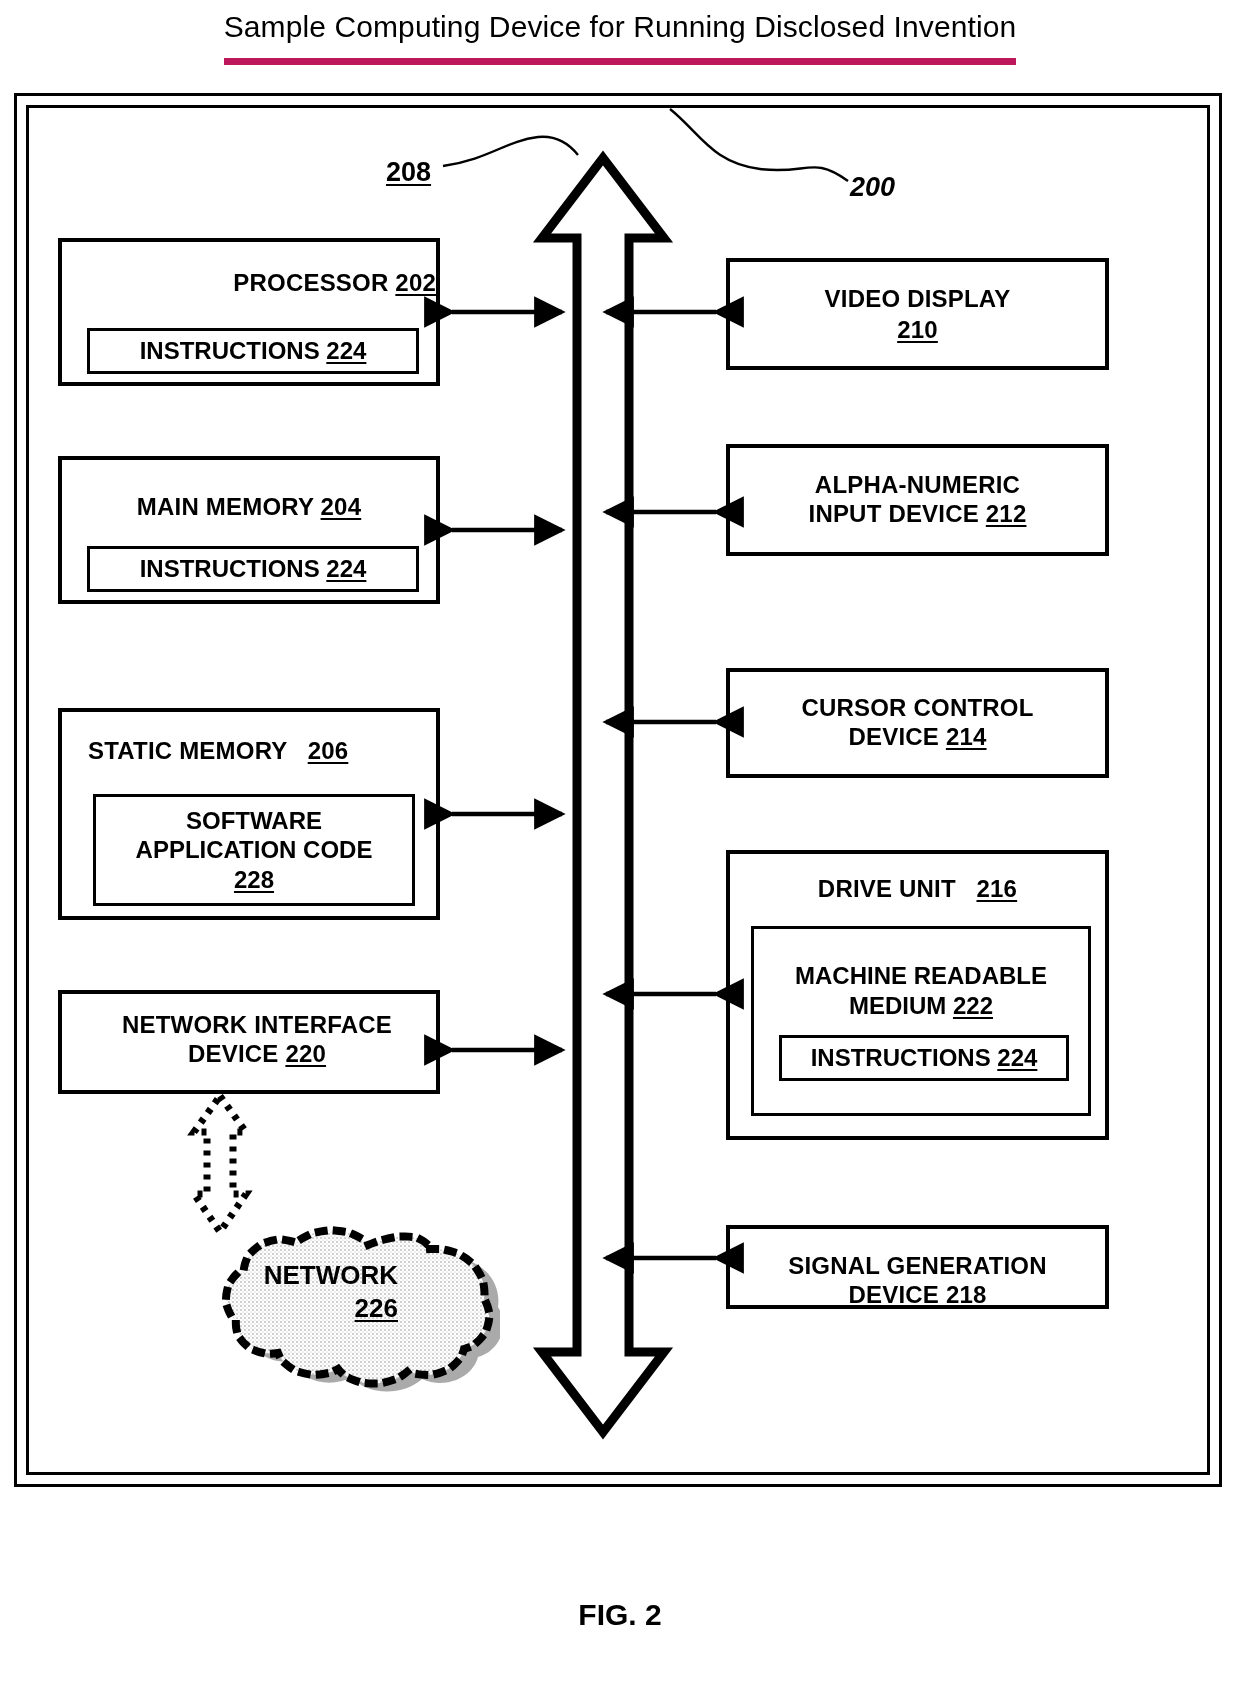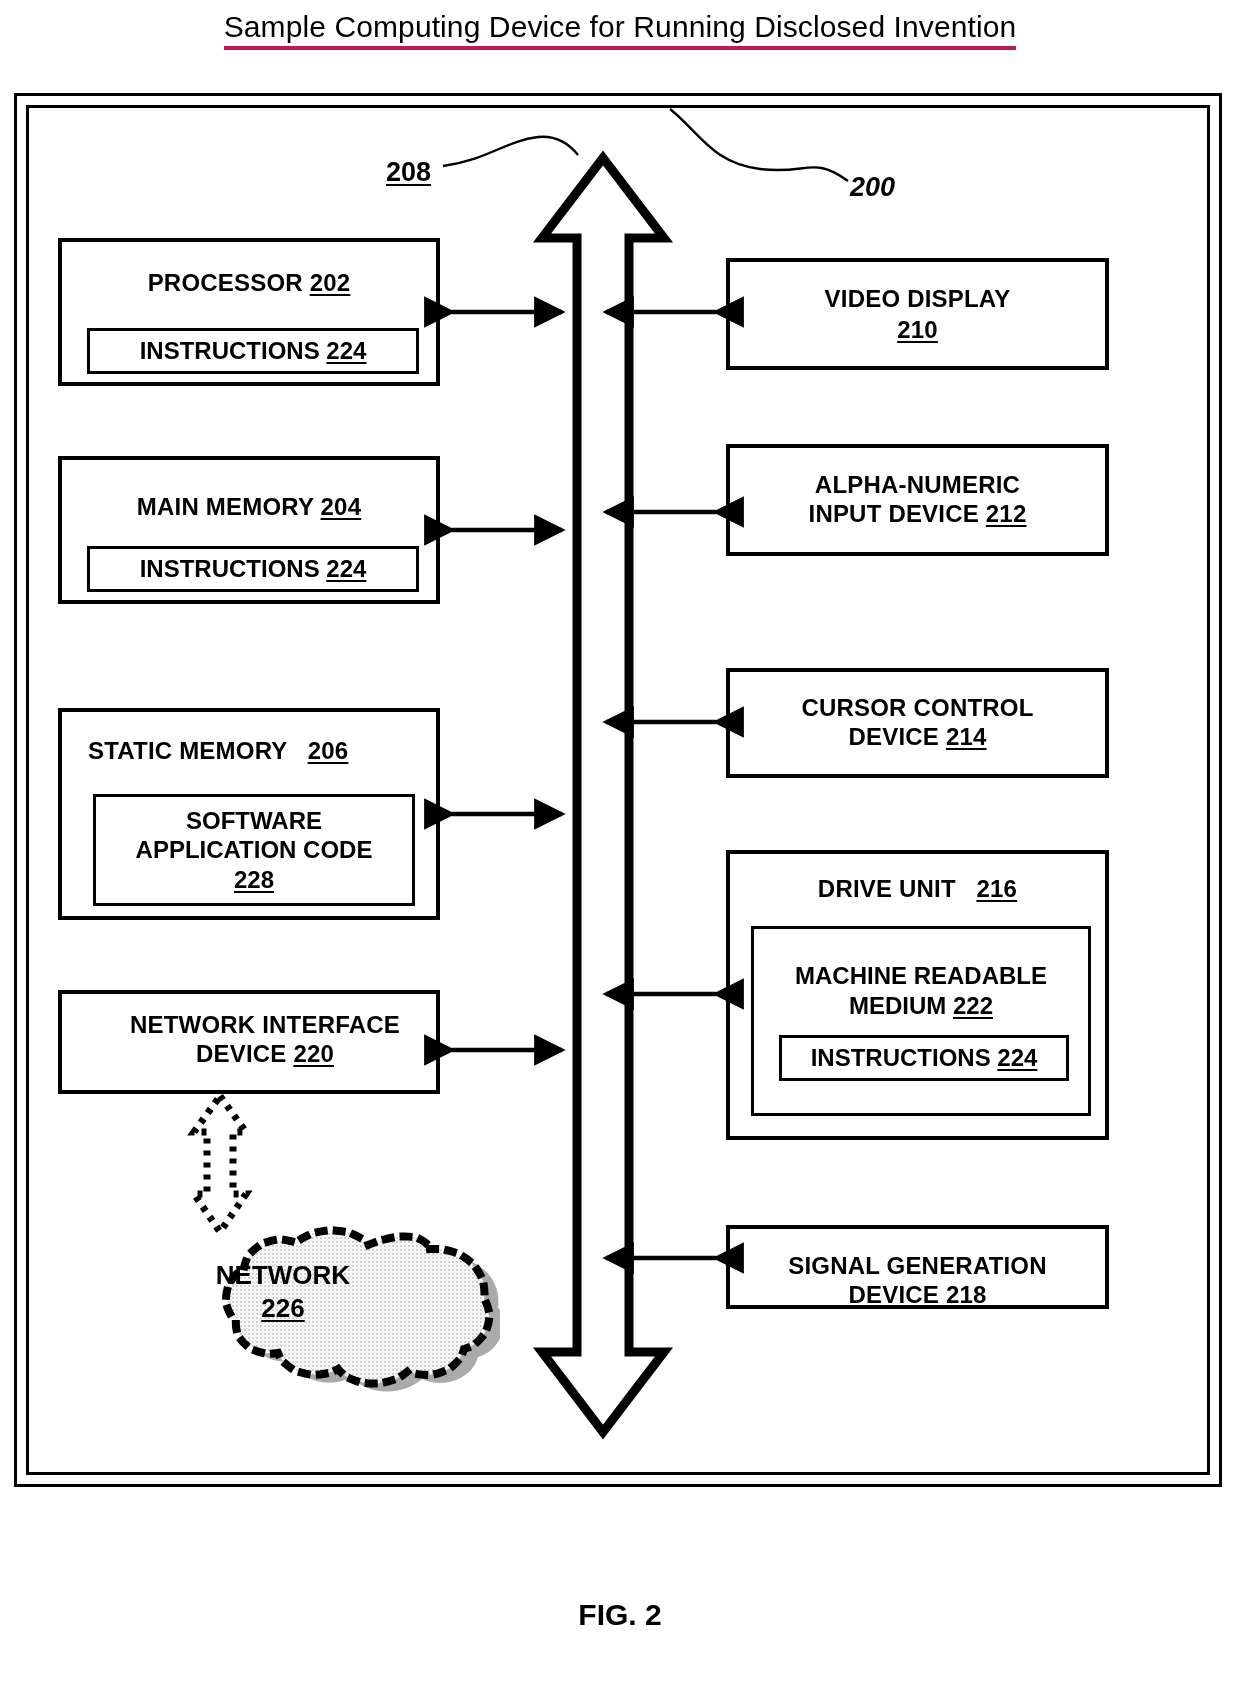--- a/index.html
+++ b/index.html
@@ -10,21 +10,21 @@
   }
   .page{position:absolute;inset:0;}
 
   
   .fig-title{
     position:absolute;top:10px;left:0;width:1240px;
     text-align:center;font-size:30px;font-weight:400;
     letter-spacing:.1px;
   }
   .fig-title span{
-    border-bottom:4px solid #be185d;padding-bottom:2px;display:inline-block;
+    border-bottom:7px solid #be185d;padding-bottom:14px;display:inline-block;
   }
 
   
   .outer-frame{
     position:absolute;left:14px;top:93px;width:1208px;height:1394px;
     border:3px solid #000;background:#fff;box-sizing:border-box;
   }
   .outer-frame-inner{
     position:absolute;left:9px;top:9px;right:9px;bottom:9px;
     border:3px solid #000;box-sizing:border-box;background:#fff;
@@ -55,21 +55,21 @@
     position:absolute;font-size:27px;font-weight:bold;
   }
   .leader-label u{text-decoration:underline;text-underline-offset:3px;}
 
   
   .conn{position:absolute;}
 
   
   .cloud-wrap{position:absolute;left:120px;top:1185px;width:380px;height:210px;}
   .cloud-label{
-    position:absolute;left:0;top:78px;width:300px;text-align:center;
+    position:absolute;left:0;top:78px;width:300px;text-align:right;
     font-size:26px;font-weight:bold;line-height:1.25;
     pointer-events:none;
   }
   .cloud-label .ref{display:block;}
 
   
   .fig-caption{
     position:absolute;top:1598px;left:0;width:1240px;text-align:center;
     font-size:30px;font-weight:700;
   }
@@ -100,21 +100,21 @@
 
   <div class="leader-label" style="left:850px;top:172px;font-style:italic;">
     <span>200</span>
   </div>
 
   <svg class="bus" viewBox="0 0 150 1290" preserveAspectRatio="none">
     <polygon points="75,8 136,88 101,88 101,1202 136,1202 75,1282 14,1202 49,1202 49,88 14,88" fill="#ffffff" stroke="#000000" stroke-width="9" stroke-linejoin="miter"></polygon>
   </svg>
 
   <div class="box" style="left:58px;top:238px;width:382px;height:148px;">
-    <div class="box-title" style="position:absolute;left:0;top:26px;width:100%;">
+    <div class="box-title" style="position:absolute;left:0;top:26px;width:100%;text-align:right;">
       <span>PROCESSOR</span>
       <span class="ref">202</span>
     </div>
     <div class="inner-box" style="position:absolute;left:25px;top:86px;width:332px;height:46px;">
       <span>INSTRUCTIONS</span>
       <span>&nbsp;</span>
       <span class="ref">224</span>
     </div>
   </div>
 
@@ -136,21 +136,21 @@
       <span>&nbsp;</span>
       <span class="ref">206</span>
     </div>
     <div class="inner-box" style="position:absolute;left:31px;top:82px;width:322px;height:112px;flex-direction:column;">
       <span style="display:block;width:240px;">SOFTWARE APPLICATION CODE</span>
       <span class="ref">228</span>
     </div>
   </div>
 
   <div class="box" style="left:58px;top:990px;width:382px;height:104px;">
-    <div class="box-title" style="position:absolute;left:16px;top:16px;width:100%;">
+    <div class="box-title" style="position:absolute;left:8px;top:16px;width:100%;">
       <div>
         NETWORK INTERFACE
       </div>
       <div>DEVICE
         <span class="ref">220</span>
       </div>
     </div>
   </div>
 
   <div class="box" style="left:726px;top:258px;width:383px;height:112px;">

